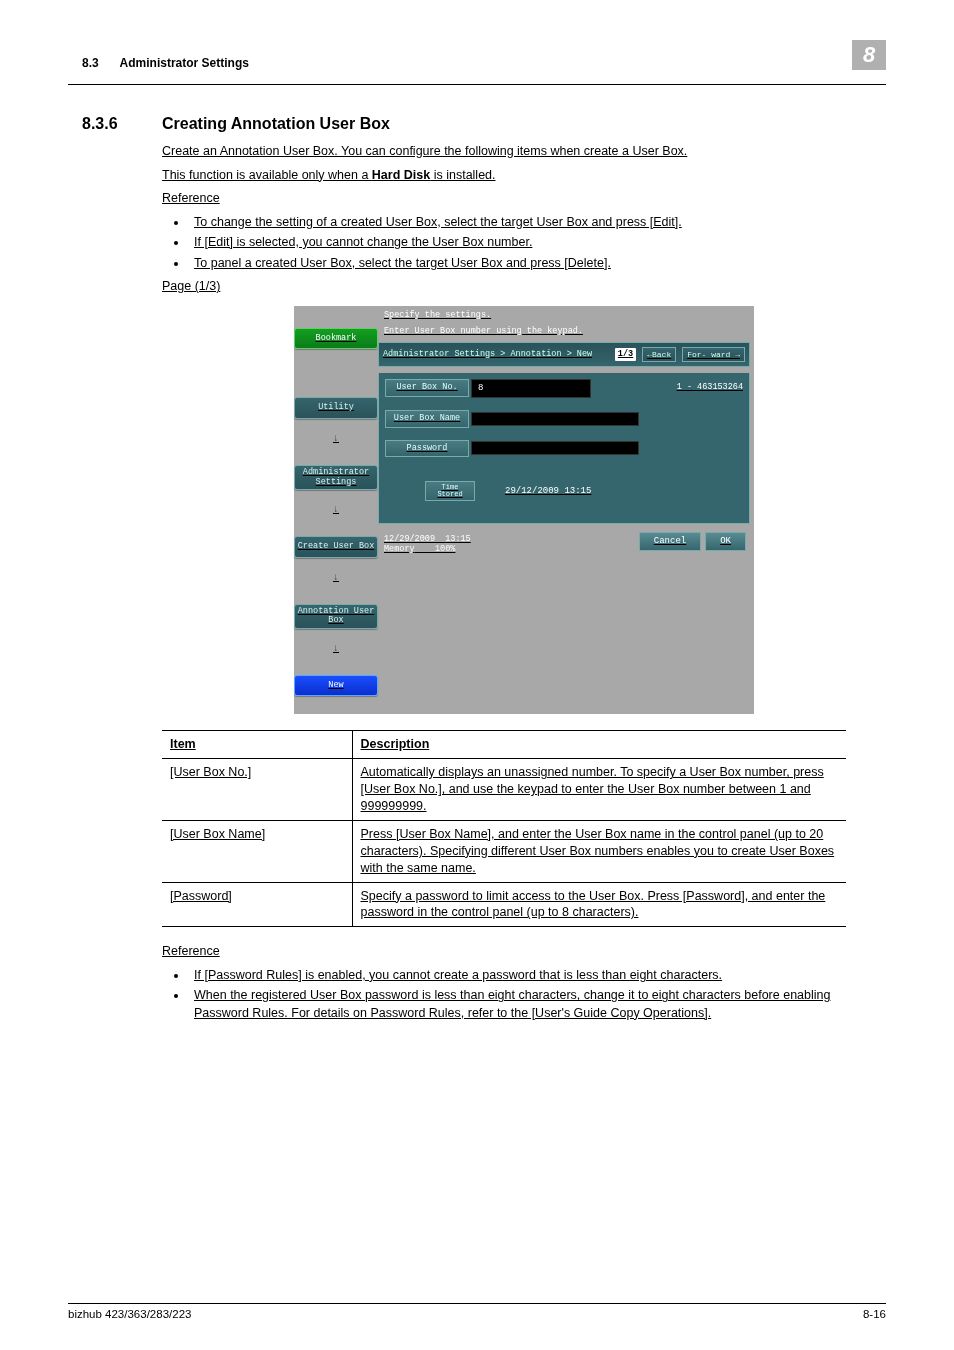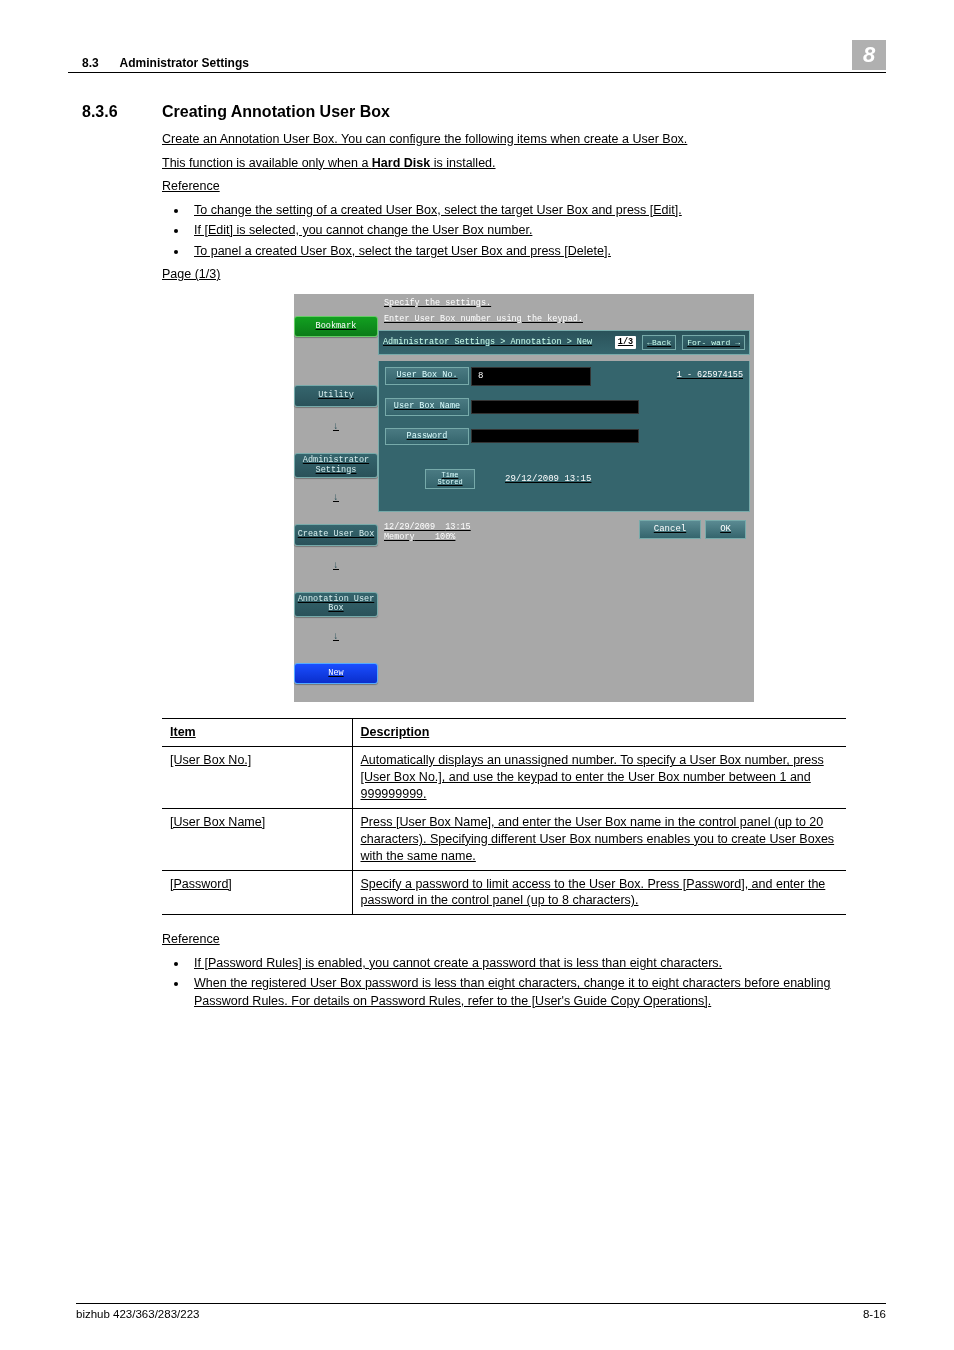--- a/index.html
+++ b/index.html
@@ -11,21 +11,21 @@
     width: 954px;
     height: 1350px;
     position: relative;
     padding: 40px 68px 30px 68px;
   }
   .header-row {
     display: flex;
     justify-content: space-between;
     align-items: flex-end;
     border-bottom: 1px solid #000;
-    padding-bottom: 2px;
+    padding-bottom: 14px;
   }
   .header-left {
     font-size: 12px;
     font-weight: bold;
     padding-left: 14px;
   }
   .header-left .sec-num { margin-right: 18px; }
   .chapter-flag {
     background: #b0b0b0;
     color: #fff;
@@ -199,21 +199,21 @@
     vertical-align: top;
     line-height: 1.35;
   }
   table.desc th:first-child, table.desc td:first-child {
     width: 190px;
     border-right: 1px solid #000;
   }
   table.desc th { font-weight: bold; margin-left: 26px; }
   .footer {
     position: absolute;
-    left: 76px;
+    left: 68px;
     right: 68px;
     bottom: 30px;
     border-top: 1px solid #000;
     padding-top: 4px;
     display: flex;
     justify-content: space-between;
     font-size: 11.5px;
   }
 </style>
 </head>
@@ -269,21 +269,21 @@
           <div class="titlebar">
             <span class="bc">Administrator Settings &gt; Annotation &gt; New</span>
             <span class="pagecount">1/3</span>
             <span class="navbtn">←Back</span>
             <span class="navbtn">For- ward →</span>
           </div>
           <div class="panelbody">
             <div class="row">
               <div class="fieldlabel">User Box No.</div>
               <div class="valuebox">8</div>
-              <div class="rangehint">1 - 625974155</div>
+              <div class="rangehint">1 - 463153264</div>
             </div>
             <div class="row">
               <div class="fieldlabel">User Box Name</div>
               <div class="valuebox empty"></div>
             </div>
             <div class="row">
               <div class="fieldlabel">Password</div>
               <div class="valuebox empty"></div>
             </div>
             <div class="row" style="margin-top:18px">

